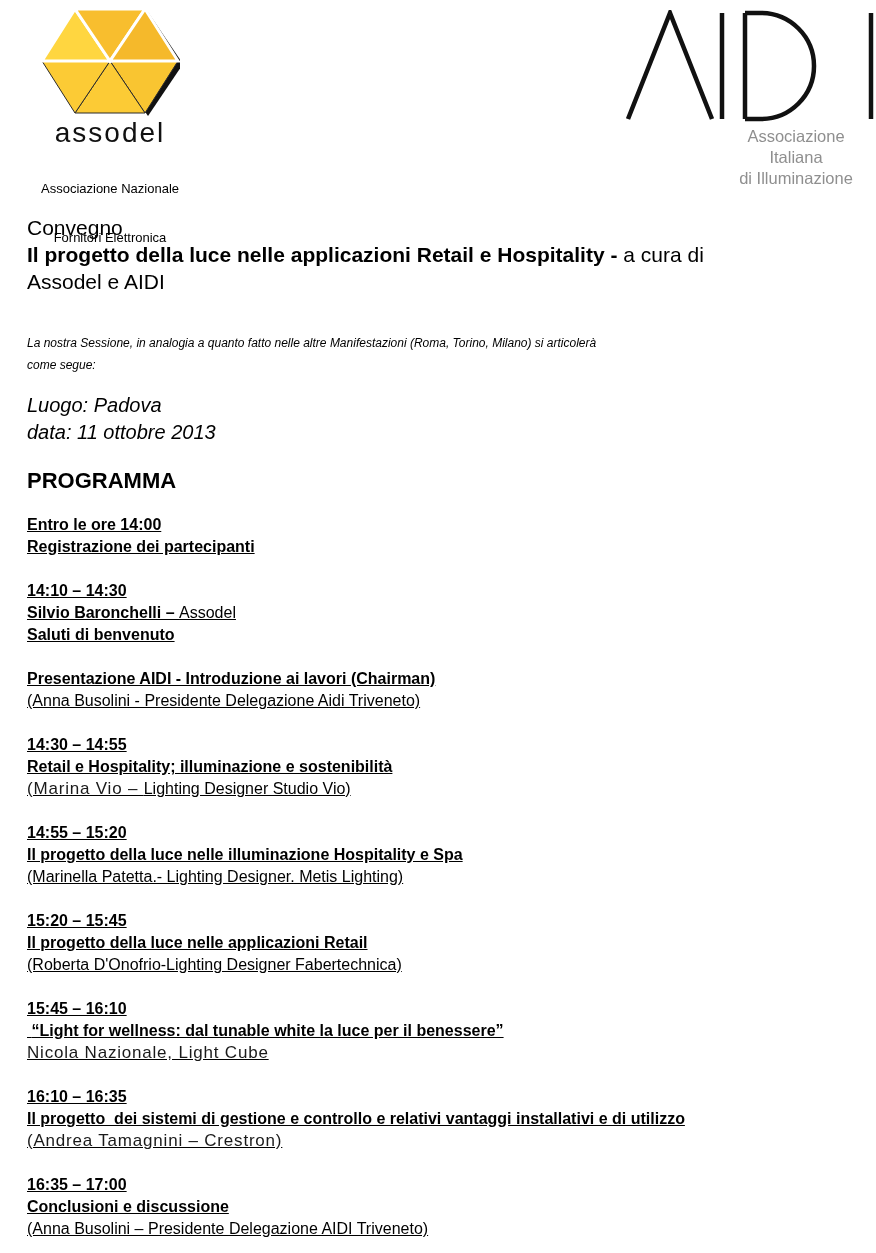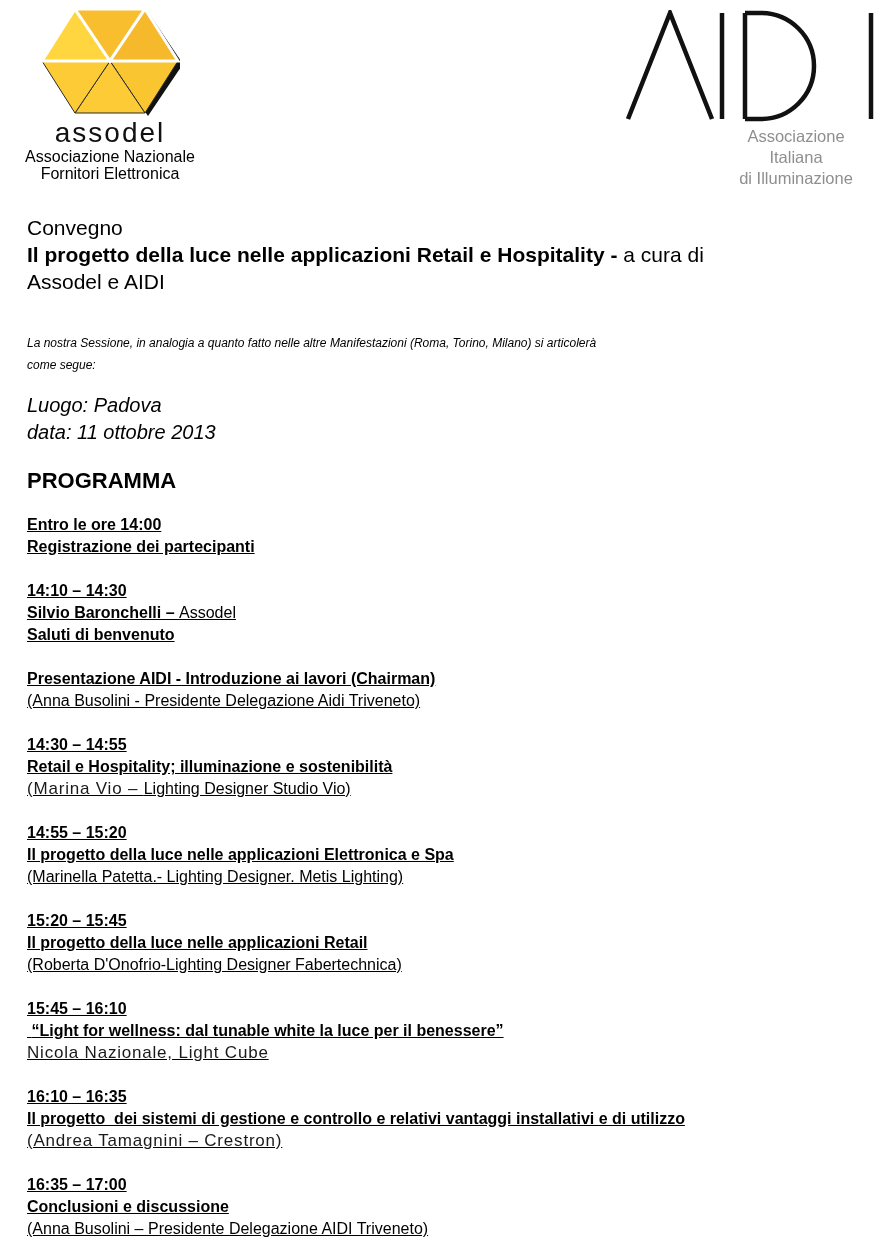--- a/index.html
+++ b/index.html
@@ -17,21 +17,21 @@
   .header { position: relative; height: 200px; }
   .assodel-block {
     position: absolute; left: 20px; top: 6px; width: 180px;
     text-align: center;
   }
   .assodel-hex { display: block; margin: 0 auto; }
   .assodel-wordmark {
     font-size: 28px; font-weight: 300; letter-spacing: 2px;
     color: #111; line-height: 30px; margin-top: 2px;
   }
-  .assodel-sub { font-size: 16px; line-height: 17px; color: #000; }
+  .assodel-sub { font-size: 13px; line-height: 17px; color: #000; margin-top: 32px; }
 
   .aidi-block { position: absolute; left: 625px; top: 10px; width: 250px; text-align: center; }
   .aidi-letters { display: block; }
   .aidi-sub {
     margin-left: 92px; margin-top: 4px;
     font-size: 16.5px; line-height: 21px; color: #8f8f8f;
   }
 
   
   .doc { padding-left: 27px; padding-right: 14px; }
@@ -143,21 +143,21 @@
           <div class="line"><span class="seg-bold">Presentazione AIDI - Introduzione ai lavori (Chairman)</span></div>
           <div class="line"><span class="seg-regular">(Anna Busolini - Presidente Delegazione Aidi Triveneto)</span></div>
         </div>
         <div class="entry">
           <div class="line"><span class="seg-bold">14:30 – 14:55</span></div>
           <div class="line"><span class="seg-bold">Retail e Hospitality; illuminazione e sostenibilità</span></div>
           <div class="line"><span class="seg-alt">(Marina Vio – </span><span class="seg-regular">Lighting Designer Studio Vio)</span></div>
         </div>
         <div class="entry">
           <div class="line"><span class="seg-bold">14:55 – 15:20</span></div>
-          <div class="line"><span class="seg-bold">Il progetto della luce nelle applicazioni Elettronica e Spa</span></div>
+          <div class="line"><span class="seg-bold">Il progetto della luce nelle illuminazione Hospitality e Spa</span></div>
           <div class="line"><span class="seg-regular">(Marinella Patetta.- Lighting Designer. Metis Lighting)</span></div>
         </div>
         <div class="entry">
           <div class="line"><span class="seg-bold">15:20 – 15:45</span></div>
           <div class="line"><span class="seg-bold">Il progetto della luce nelle applicazioni Retail</span></div>
           <div class="line"><span class="seg-regular">(Roberta D'Onofrio-Lighting Designer Fabertechnica)</span></div>
         </div>
         <div class="entry">
           <div class="line"><span class="seg-bold">15:45 – 16:10</span></div>
           <div class="line"><span class="seg-bold"> “Light for wellness: dal tunable white la luce per il benessere”</span></div>

